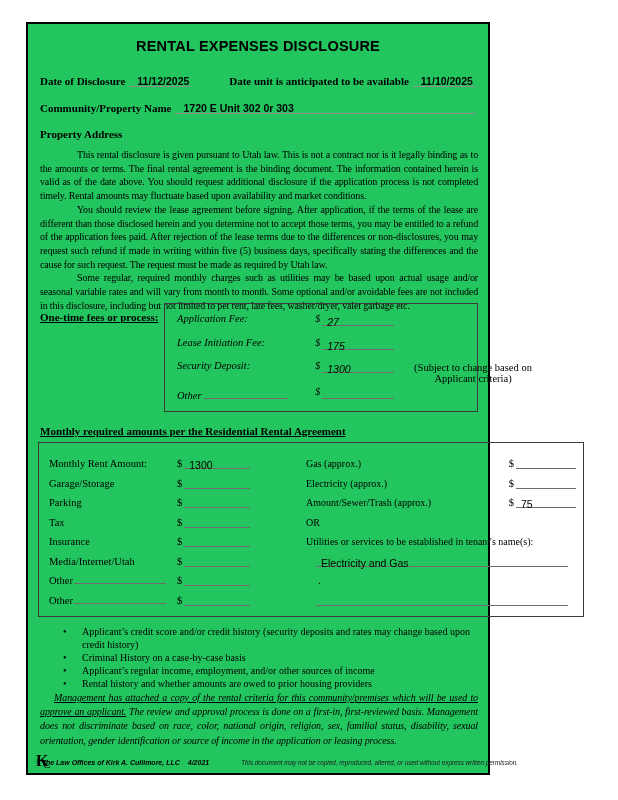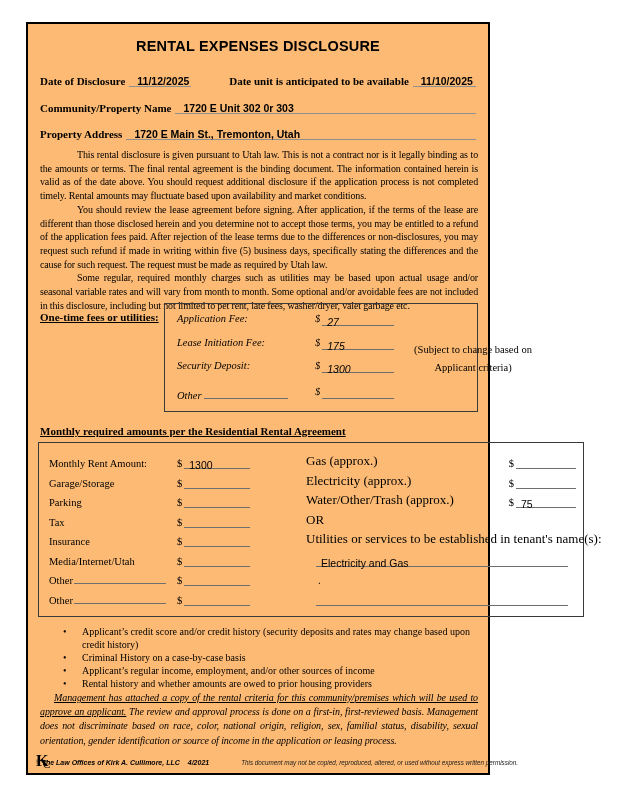--- a/index.html
+++ b/index.html
@@ -1,20 +1,20 @@
 <!DOCTYPE html>
 <html><head>
 <meta charset="utf-8">
 <style>
   * { margin:0; padding:0; box-sizing:border-box; }
   html,body { width:618px; height:800px; background:#ffffff; }
   body { font-family:"Liberation Serif", serif; color:#000; position:relative; }
 
   .frame { position:absolute; left:26px; top:22px; width:464px; height:753px;
-           border:2px solid #000; background:#fdba74; }
+           border:2px solid #000; background:#22c55e; }
 
   .title { position:absolute; top:14px; left:0; right:0; text-align:center;
            font-family:"Liberation Sans", sans-serif; font-weight:bold;
            font-size:14.5px; letter-spacing:.2px; }
 
   
   .hdr { position:absolute; top:45px; left:12px; right:12px; }
   .hdr-row { display:flex; align-items:flex-end; height:18px; margin-bottom:8.5px; }
   .lbl { font-weight:bold; font-size:11px; white-space:nowrap; }
   .lbl2 { margin-left:38px; }
@@ -39,34 +39,34 @@
   .fee-box { width:372px; height:109px; border:1.5px solid #3a3a3a;
              padding:9px 0 0 12px; position:relative; }
   .fee-row { display:flex; align-items:flex-start; height:15px; margin-bottom:8.5px;font-style:italic; }
   .fee-lbl { width:138px; font-size:10.5px; }
   .dollar { font-size:10.5px; margin-right:2px; }
   .boxfill { display:inline-block; border-bottom:1px solid #6e6e6e; height:13px; }
   .boxfill .v { font-family:"Liberation Sans", sans-serif; font-size:10.5px;
                 padding-left:5px; display:inline-block; transform:translateY(-1px); }
   .w-fee { width:72px; }
   .w-other1 { width:84px; margin-left:2px; }
-  .fee-note { position:absolute; left:238px; top:37px; width:140px;
-              font-size:10.5px; line-height:18px; text-align:center; }
+  .fee-note { position:absolute; left:238px; top:58px; width:140px;
+              font-size:10.5px; line-height:11px; text-align:center; }
 
   
   .monthly-heading { position:absolute; top:397px; left:12px; }
   .monthly-box { position:absolute; top:418px; left:10px; width:546px; height:175px;
                  border:1.5px solid #3a3a3a; }
   .mcol-left { position:absolute; left:10px; top:13px; width:230px; }
   .m-row { display:flex; align-items:flex-end; height:13px; margin-bottom:6.5px; }
   .m-lbl { width:128px; font-size:10.5px; white-space:nowrap; }
   .w-m { width:66px; }
   .w-mother { width:92px; margin-left:1px; }
   .mcol-right { position:absolute; left:267px; top:13px; width:270px; }
-  .mr-lbl { font-size:13px; white-space:nowrap; }
+  .mr-lbl { font-size:10px; white-space:nowrap; }
   .rgroup { margin-left:auto; display:flex; align-items:flex-end; }
   .w-mr { width:60px; }
   .util-fill { width:252px; margin-left:10px; }
   .dotline { font-family:"Liberation Sans", sans-serif; font-size:10px; padding-left:12px; }
 
   
   .criteria { position:absolute; top:601px; left:12px; right:12px; }
   .criteria-intro { font-size:10px; line-height:13px; }
   .criteria ul { list-style:none; margin-left:23px; }
   .criteria li { font-size:10px; line-height:13px; padding-left:19px; position:relative; }
@@ -105,33 +105,32 @@
       <span class="fill w-date1"><span class="v">11/12/2025</span></span>
       <span class="lbl lbl2">Date unit is anticipated to be available</span>
       <span class="fill w-date2"><span class="v">11/10/2025</span></span>
     </div>
     <div class="hdr-row">
       <span class="lbl">Community/Property Name</span>
       <span class="fill w-comm"><span class="v">1720 E Unit 302 0r 303</span></span>
     </div>
     <div class="hdr-row">
       <span class="lbl">Property Address</span>
-      <span class="fill w-addr"><span class="v">1720 E Main St., Tremonton, Utah</span></span>
     </div>
   </div>
 
   <div class="paras">
     <p>This rental disclosure is given pursuant to Utah law. This is not a contract nor is it legally binding as to the amounts or terms. The final rental agreement is the binding document. The information contained herein is valid as of the date above. You should request additional disclosure if the application process is not completed timely. Rental amounts may fluctuate based upon availability and market conditions.</p>
     <p>You should review the lease agreement before signing. After application, if the terms of the lease are different than those disclosed herein and you determine not to accept those terms, you may be entitled to a refund of the application fees paid. After rejection of the lease terms due to the differences or non-disclosures, you may request such refund if made in writing within five (5) business days, specifically stating the differences and the cause for such request.  The request must be made as required by Utah law.</p>
     <p>Some regular, required monthly charges such as utilities may be based upon actual usage and/or seasonal variable rates and will vary from month to month. Some optional and/or avoidable fees are not included in this disclosure, including but not limited to pet rent, late fees, washer/dryer, valet garbage etc.</p>
   </div>
 
   <div class="onetime">
     <div class="ot-head-wrap">
-      <span class="sec-heading">One-time fees or utilities:</span>
+      <span class="sec-heading">One-time fees or process:</span>
     </div>
     <div class="fee-box">
       <div class="fee-row">
         <span class="fee-lbl">Application Fee:</span>
         <span class="dollar">$</span>
         <span class="boxfill w-fee"><span class="v">27</span></span>
       </div>
       <div class="fee-row">
         <span class="fee-lbl">Lease Initiation Fee:</span>
         <span class="dollar">$</span>
@@ -208,21 +207,21 @@
           </span>
       </div>
       <div class="m-row">
         <span class="mr-lbl">Electricity (approx.)</span>
         <span class="rgroup">
             <span class="dollar">$</span>
             <span class="boxfill w-mr"><span class="v"></span></span>
           </span>
       </div>
       <div class="m-row">
-        <span class="mr-lbl">Water/Other/Trash (approx.)</span>
+        <span class="mr-lbl">Amount/Sewer/Trash (approx.)</span>
         <span class="rgroup">
             <span class="dollar">$</span>
             <span class="boxfill w-mr"><span class="v">75</span></span>
           </span>
       </div>
       <div class="m-row">
         <span class="mr-lbl">OR</span>
       </div>
       <div class="m-row">
         <span class="mr-lbl">Utilities or services to be established in tenant's name(s):</span>

